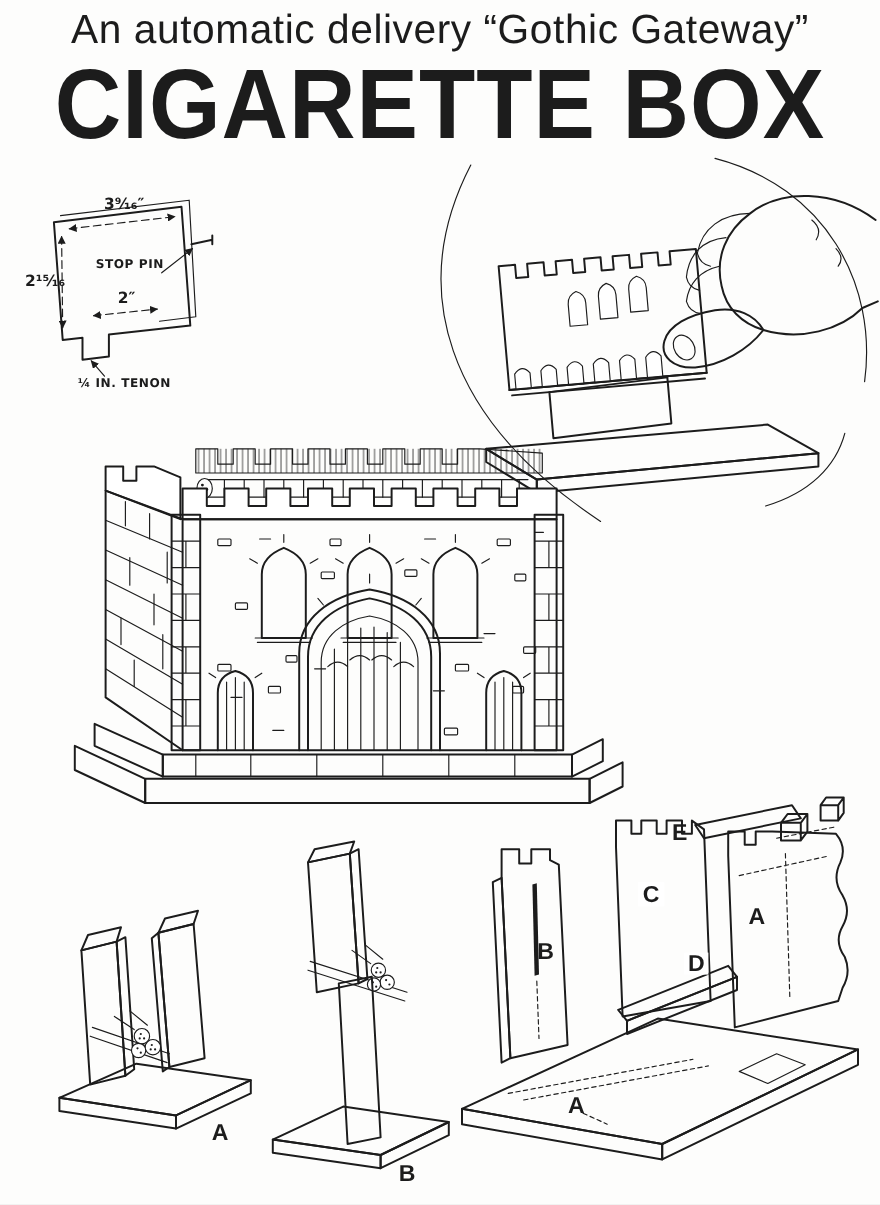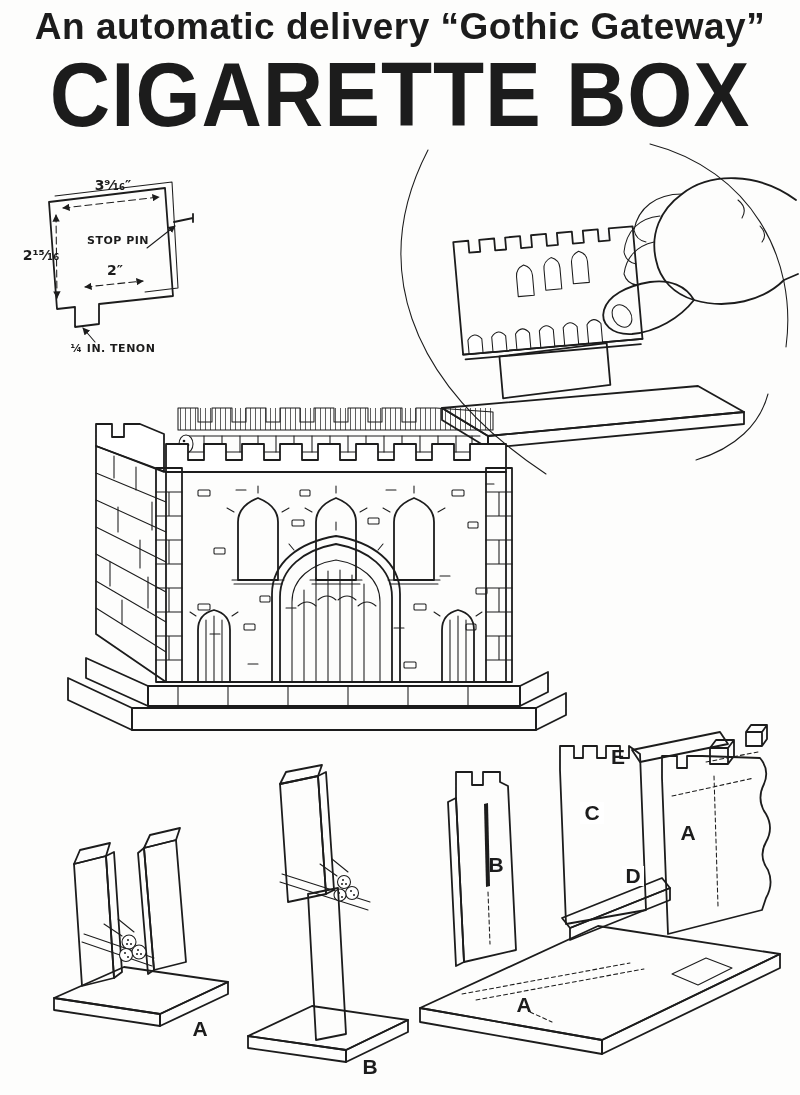--- a/index.html
+++ b/index.html
@@ -1,19 +1,19 @@
 <!DOCTYPE html>
 <html><head>
 <meta charset="utf-8">
 <style>
   html,body{margin:0;padding:0;background:#e9e9e9}
   .page{position:relative;width:800px;height:1095px;background:#fdfdfc;margin:0 auto;
         font-family:"Liberation Sans",sans-serif;color:#1c1c1c;overflow:hidden}
   .headline{position:absolute;top:6px;left:0;width:100%;text-align:center;
-            font-size:37px;font-weight:bold;letter-spacing:.5px;white-space:nowrap}
+            font-size:37px;font-weight:normal;letter-spacing:.5px;white-space:nowrap}
   .big-title{position:absolute;top:44px;left:0;width:100%;text-align:center;
              font-size:90px;font-weight:bold;letter-spacing:1px;transform:scaleX(.93);
              transform-origin:center;white-space:nowrap}
   svg.illus{position:absolute;overflow:visible}
   svg .ink{stroke:#1c1c1c;fill:none;stroke-width:1.8;stroke-linejoin:round;stroke-linecap:round}
   svg .thin{stroke-width:1.05}
   svg .fillw{fill:#fff}
   svg .dk{fill:#1c1c1c;stroke:none}
   svg .dash{stroke-dasharray:7 4}
   svg .dash2{stroke-dasharray:4 3}

